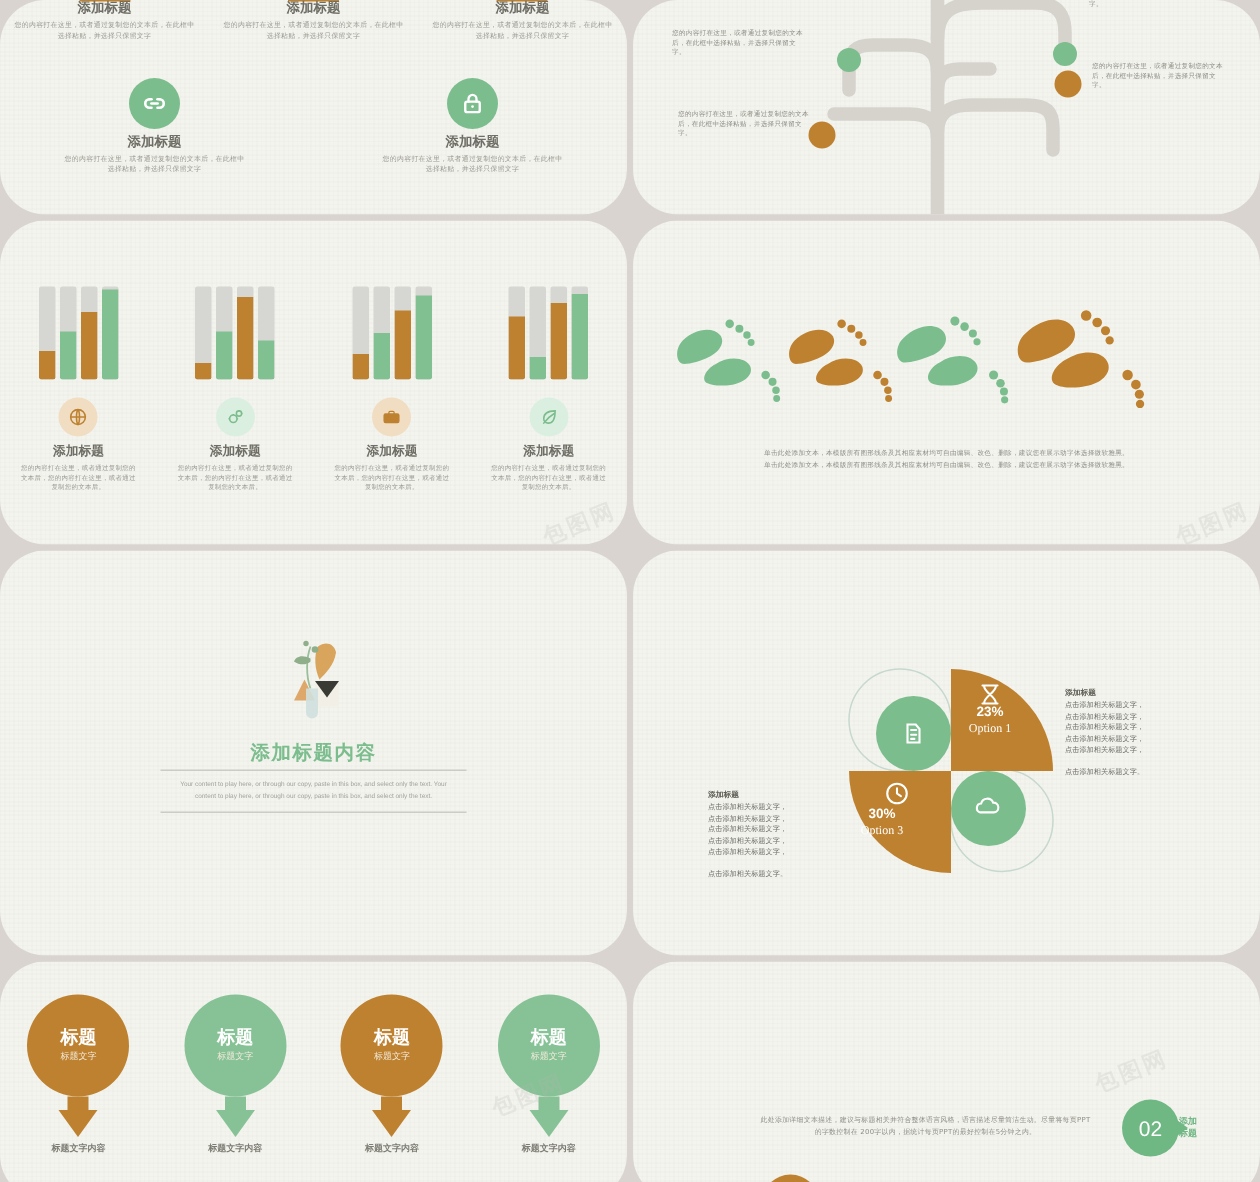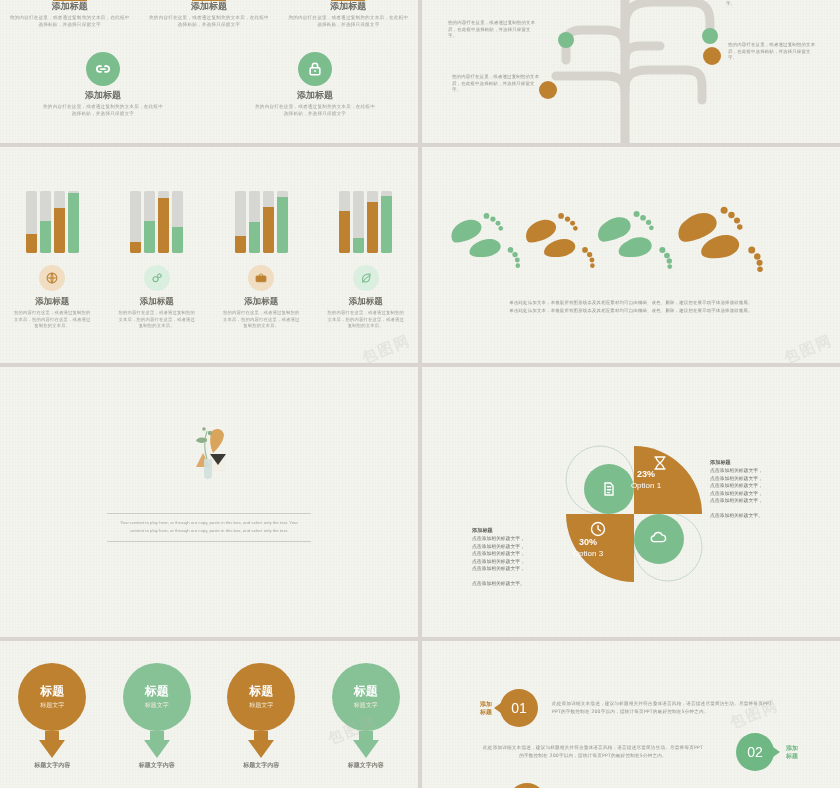--- a/index.html
+++ b/index.html
@@ -16,20 +16,21 @@
     grid-template-rows:143px 216px 270px 159px;
     column-gap:4px;row-gap:4px;
     padding:0 0 0 0;
   }
   .slide{
     position:relative;overflow:hidden;
     background:#f4f4ef;
     background-image:
       repeating-linear-gradient(90deg, rgba(0,0,0,0.012) 0 1px, rgba(255,255,255,0) 1px 3px),
       repeating-linear-gradient(0deg, rgba(0,0,0,0.012) 0 1px, rgba(255,255,255,0) 1px 3px);
+    border-radius: 30px;
   }
   .slide.s1{margin-top:0;}
   .cn{font-family:"DejaVu Sans","Liberation Sans",sans-serif;}
   .blur{letter-spacing:.2px;}
 
   
   .s1-row{position:absolute;display:flex;width:100%;justify-content:space-around;}
   .iconblk{width:120px;text-align:center;}
   .circ{width:34px;height:34px;border-radius:50%;margin:0 auto 4px;display:flex;align-items:center;justify-content:center;}
   .circ.gr{background:#7cbd8e;}
@@ -66,21 +67,21 @@
   .s5-title{position:absolute;left:0;right:0;top:126px;text-align:center;font-size:13px;font-weight:bold;color:#7cbd8e;letter-spacing:1px;}
   .s5-rule{position:absolute;height:1px;background:#ccccc4;left:107px;right:107px;}
   .s5-sub{position:absolute;left:110px;right:110px;top:152px;text-align:center;font-size:4.3px;line-height:7.5px;color:#a3a39b;}
 
   
   .pin{position:absolute;left:0;top:0;}
   .pw-txt{position:absolute;font-size:4.8px;line-height:7.4px;color:#6e6e66;}
   .pw-txt .h{font-weight:bold;color:#5f5f57;display:block;margin-bottom:1px;font-size:5.2px;}
   .petal-lab{position:absolute;color:#fff;text-align:center;}
   .petal-lab .pct{font-size:9px;font-weight:bold;line-height:11px;}
-  .petal-lab .opt{font-size:8px;line-height:11px;}
+  .petal-lab .opt{font-size:8px;line-height:11px;font-family:Liberation Serif, serif;}
 
   
   .pinrow{position:absolute;left:0;right:0;top:22px;display:flex;justify-content:space-around;}
   .pinblk{width:84px;text-align:center;position:relative;}
   .pinhead{width:68px;height:68px;border-radius:50%;margin:0 auto;display:flex;flex-direction:column;align-items:center;justify-content:center;}
   .pinhead.or{background:#bd8130;}
   .pinhead.gr{background:#86c296;}
   .pinhead .ph1{color:#fff;font-size:12px;font-weight:bold;line-height:14px;}
   .pinhead .ph2{color:#f3ead9;font-size:6px;line-height:10px;margin-top:2px;}
   .arrow{width:0;height:0;margin:-1px auto 0;border-left:13px solid transparent;border-right:13px solid transparent;}
@@ -352,20 +353,21 @@
       <path d="M28 8 C25 16 25 28 28 36" stroke="#9bbf9b" stroke-width="1.2" fill="none"></path>
       <path d="M28 16 C22 13 18 15 17 18 C21 21 26 20 28 18z" fill="#8fae8a"></path>
       <path d="M33 8 C38 4 44 6 45 12 C44 20 38 26 34 30 C31 24 30 14 33 8z" fill="#d9a45c"></path>
       <path d="M24 30 L17 44 L31 44z" fill="#dda86a"></path>
       <path d="M31 31 L47 31 L47 48 L31 48z" fill="#f2efe6"></path>
       <path d="M31 31 L39 42 L47 31z" fill="#3a3a34"></path>
       <path d="M25 36 h8 v16 a4 4 0 0 1-4 4 a4 4 0 0 1-4-4z" fill="#cfe0de" opacity=".9"></path>
       <circle cx="31" cy="10" r="2.2" fill="#8fae8a"></circle>
       <circle cx="25" cy="6" r="1.8" fill="#8fae8a"></circle>
     </svg>
+    <div class="s5-title cn">添加标题内容</div>
     <div class="s5-rule" style="top:146px;"></div>
     <div class="s5-sub">Your content to play here, or through our copy, paste in this box, and select only the text. Your</div>
     <div class="s5-sub" style="top:160px;">content to play here, or through our copy, paste in this box, and select only the text.</div>
     <div class="s5-rule" style="top:174px;"></div>
   </div>
 
   <div class="slide">
     <svg class="pin" width="418" height="270">
       <circle cx="178" cy="113" r="34" fill="none" stroke="#c6d8cf" stroke-width="1"></circle>
       <circle cx="246" cy="180" r="34" fill="none" stroke="#c6d8cf" stroke-width="1"></circle>
@@ -391,21 +393,21 @@
         <g transform="translate(187,122)">
           <path d="M-4 -6 h5.5 L4 -3 V6 h-8 Z"></path>
             <path d="M-1.6 -2.3 h3.4 M-1.6 0.8 h3.4 M-1.6 3.6 h2.2"></path>
         </g>
         <g transform="translate(237,172)">
           <path d="M-5.5 2.6 a3 3 0 0 1 .6 -5.9 a4.2 4.2 0 0 1 8 -.6 a3.1 3.1 0 0 1 .4 6.5 Z"></path>
         </g>
       </g>
     </svg>
 
-    <div class="petal-lab" style="left:190px;top:102px;width:68px;">
+    <div class="petal-lab" style="left:204px;top:102px;width:68px;">
       <div class="pct">23%</div>
       <div class="opt">Option 1</div>
     </div>
     <div class="petal-lab" style="left:132px;top:170px;width:68px;">
       <div class="pct">30%</div>
       <div class="opt">Option 3</div>
     </div>
 
     <div class="pw-txt cn" style="left:288px;top:92px;width:112px;">
       <span class="h">添加标题</span>
@@ -466,36 +468,22 @@
         <div class="arrow gr"></div>
         <div class="pincap cn">标题文字内容</div>
       </div>
     </div>
     <div class="wm" style="right:40px;bottom:60px;">
         <span>包图网</span>
       </div>
   </div>
 
   <div class="slide">
-    <div class="bubrow" style="left:48px;top:48px;gap:8px;">
-      <div class="bublab or cn" style="text-align:right;width:22px;">
-        <div>添加</div>
-        <div>标题</div>
-      </div>
-      <div class="bub or">
-        <span class="tail"></span>
-        <span>01</span>
-      </div>
-      <div style="width:250px;margin-left:6px;">
-        <div class="bubpara cn blur">此处添加详细文本描述，建议与标题相关并符合整体语言风格，语言描述尽量简洁生动。尽量将每页PPT</div>
-        <div class="bubpara cn blur">PPT的字数控制在 200字以内，据统计每页PPT的最好控制在5分钟之内。</div>
-      </div>
-    </div>
-
-    <div class="bubrow" style="right:32px;top:92px;gap:12px;">
+
+    <div class="bubrow" style="right:32px;top:92px;gap:0;">
       <div style="width:250px;margin-right:6px;text-align:center;">
         <div class="bubpara cn blur">此处添加详细文本描述，建议与标题相关并符合整体语言风格，语言描述尽量简洁生动。尽量将每页PPT</div>
         <div class="bubpara cn blur">的字数控制在 200字以内，据统计每页PPT的最好控制在5分钟之内。</div>
       </div>
       <div class="bub gr">
         <span class="tail"></span>
         <span>02</span>
       </div>
       <div class="bublab gr cn" style="width:22px;">
         <div>添加</div>

